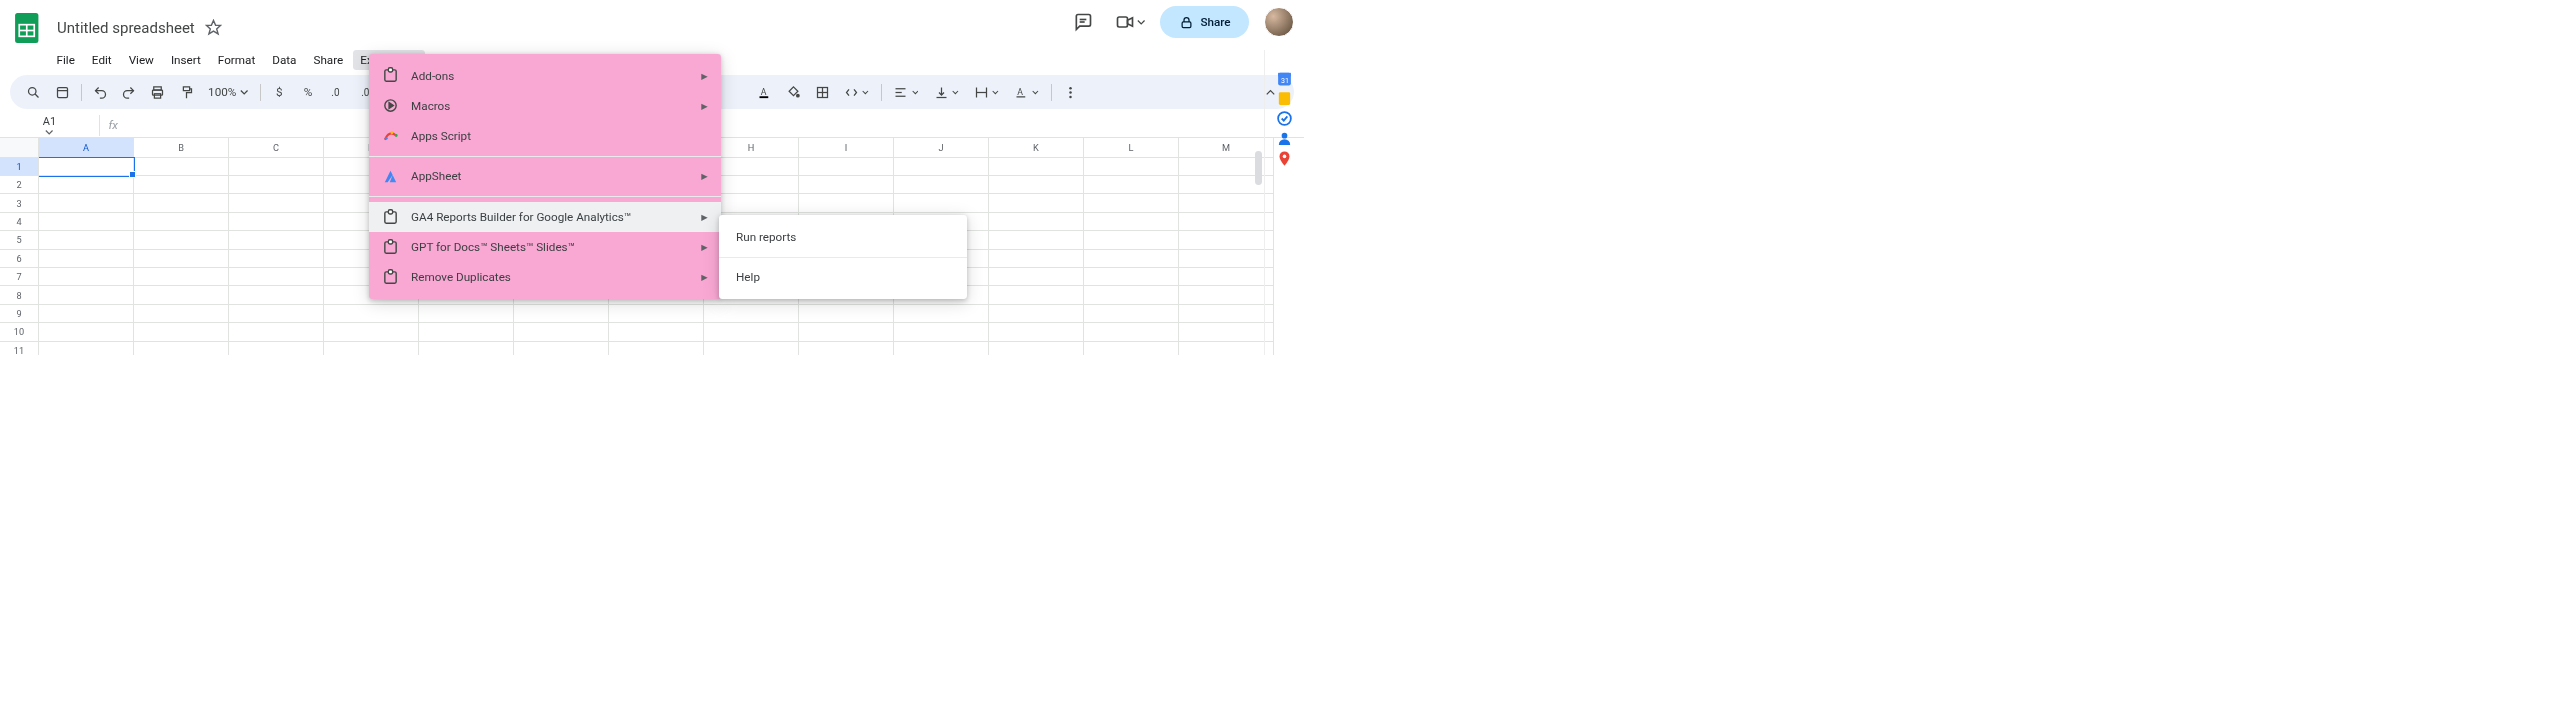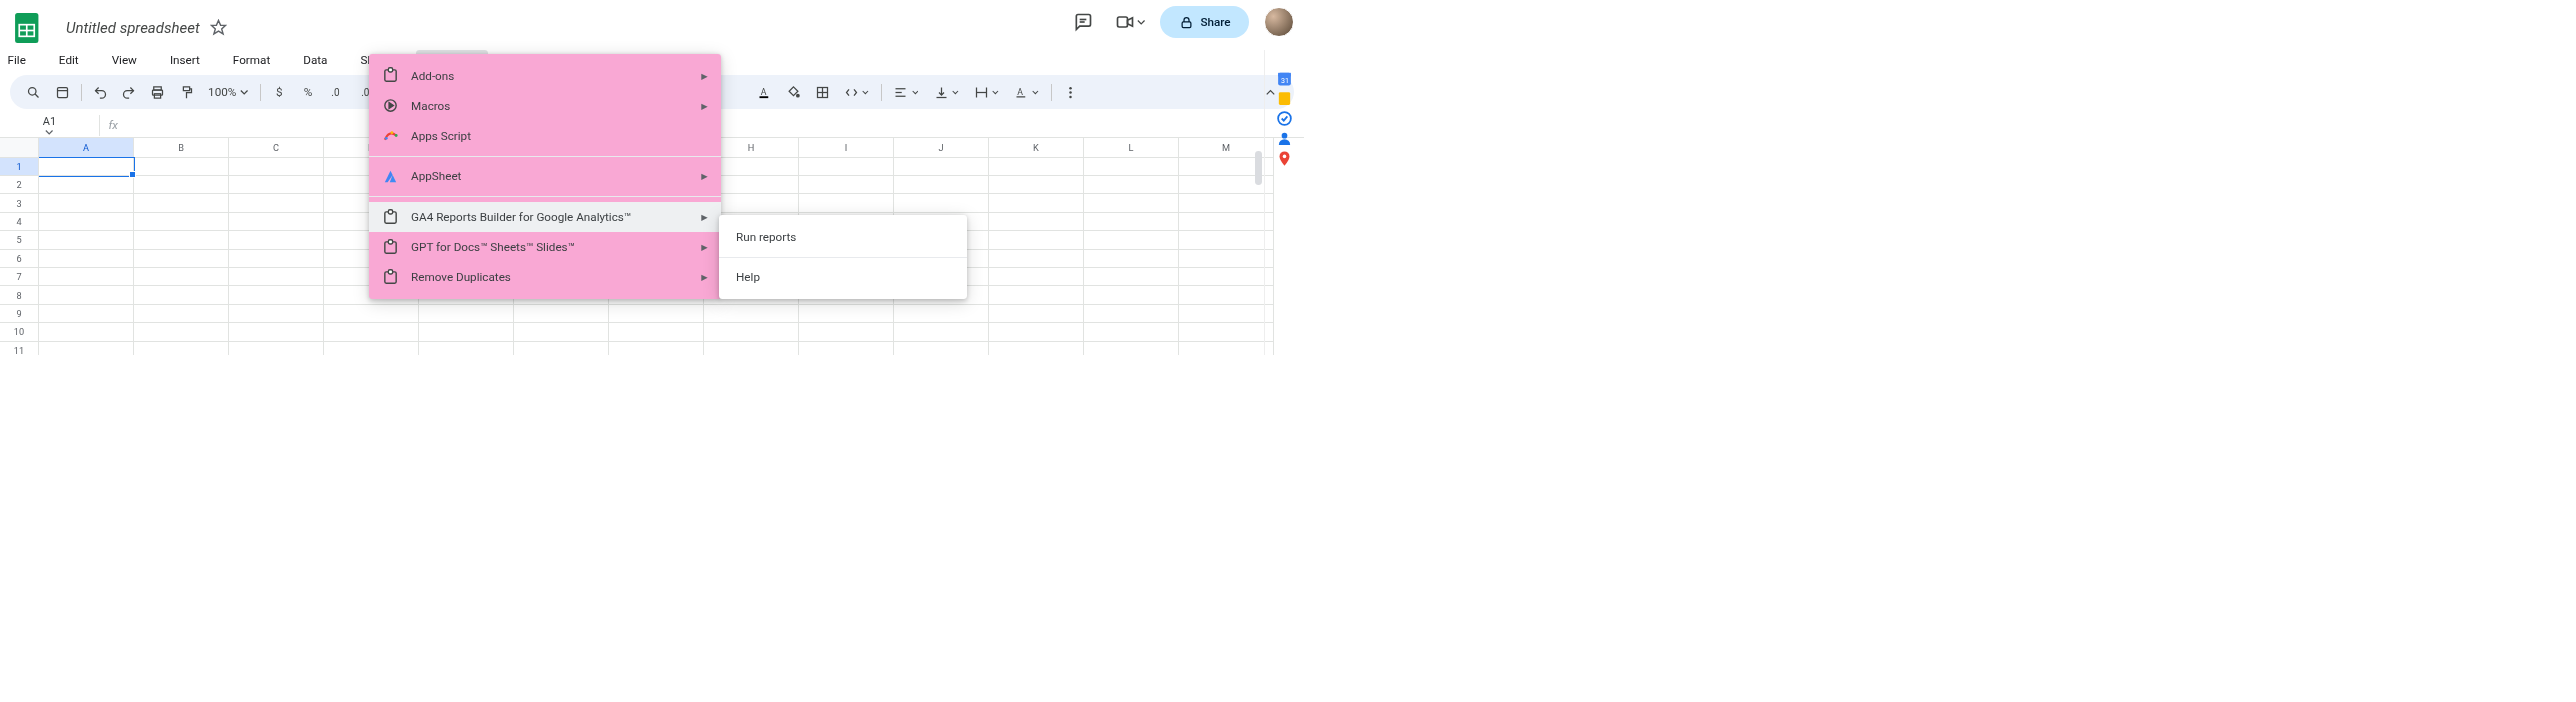--- a/index.html
+++ b/index.html
@@ -17,31 +17,32 @@
   .header {
     display: flex;
     align-items: center;
     padding: 5px 10px 0 10px;
     height: 50px;
   }
   .logo-box {
     width: 34px; height: 34px;
     display: flex; align-items: center; justify-content: center;
   }
-  .title-area { margin-left: 17px; font-style: italic; }
+  .title-area { margin-left: 8px; }
   .doc-title {
     font-size: 15px;
     color: #444746;
     padding: 1.7px 5px;
     border-radius: 3.4px;
   }
   .star { margin-left: 5px; color: #5f6368; }
   .menubar {
     display: flex;
-    gap: 18px;
+    gap: 2px;
+    padding-left: 49px;
     margin-top: -1.7px;
     height: 23.5px;
     align-items: center;
   }
   .menu-item {
     padding: 3.4px 7.5px;
     border-radius: 3.4px;
     font-size: 11.7px;
     color: #202124;
     cursor: pointer;

